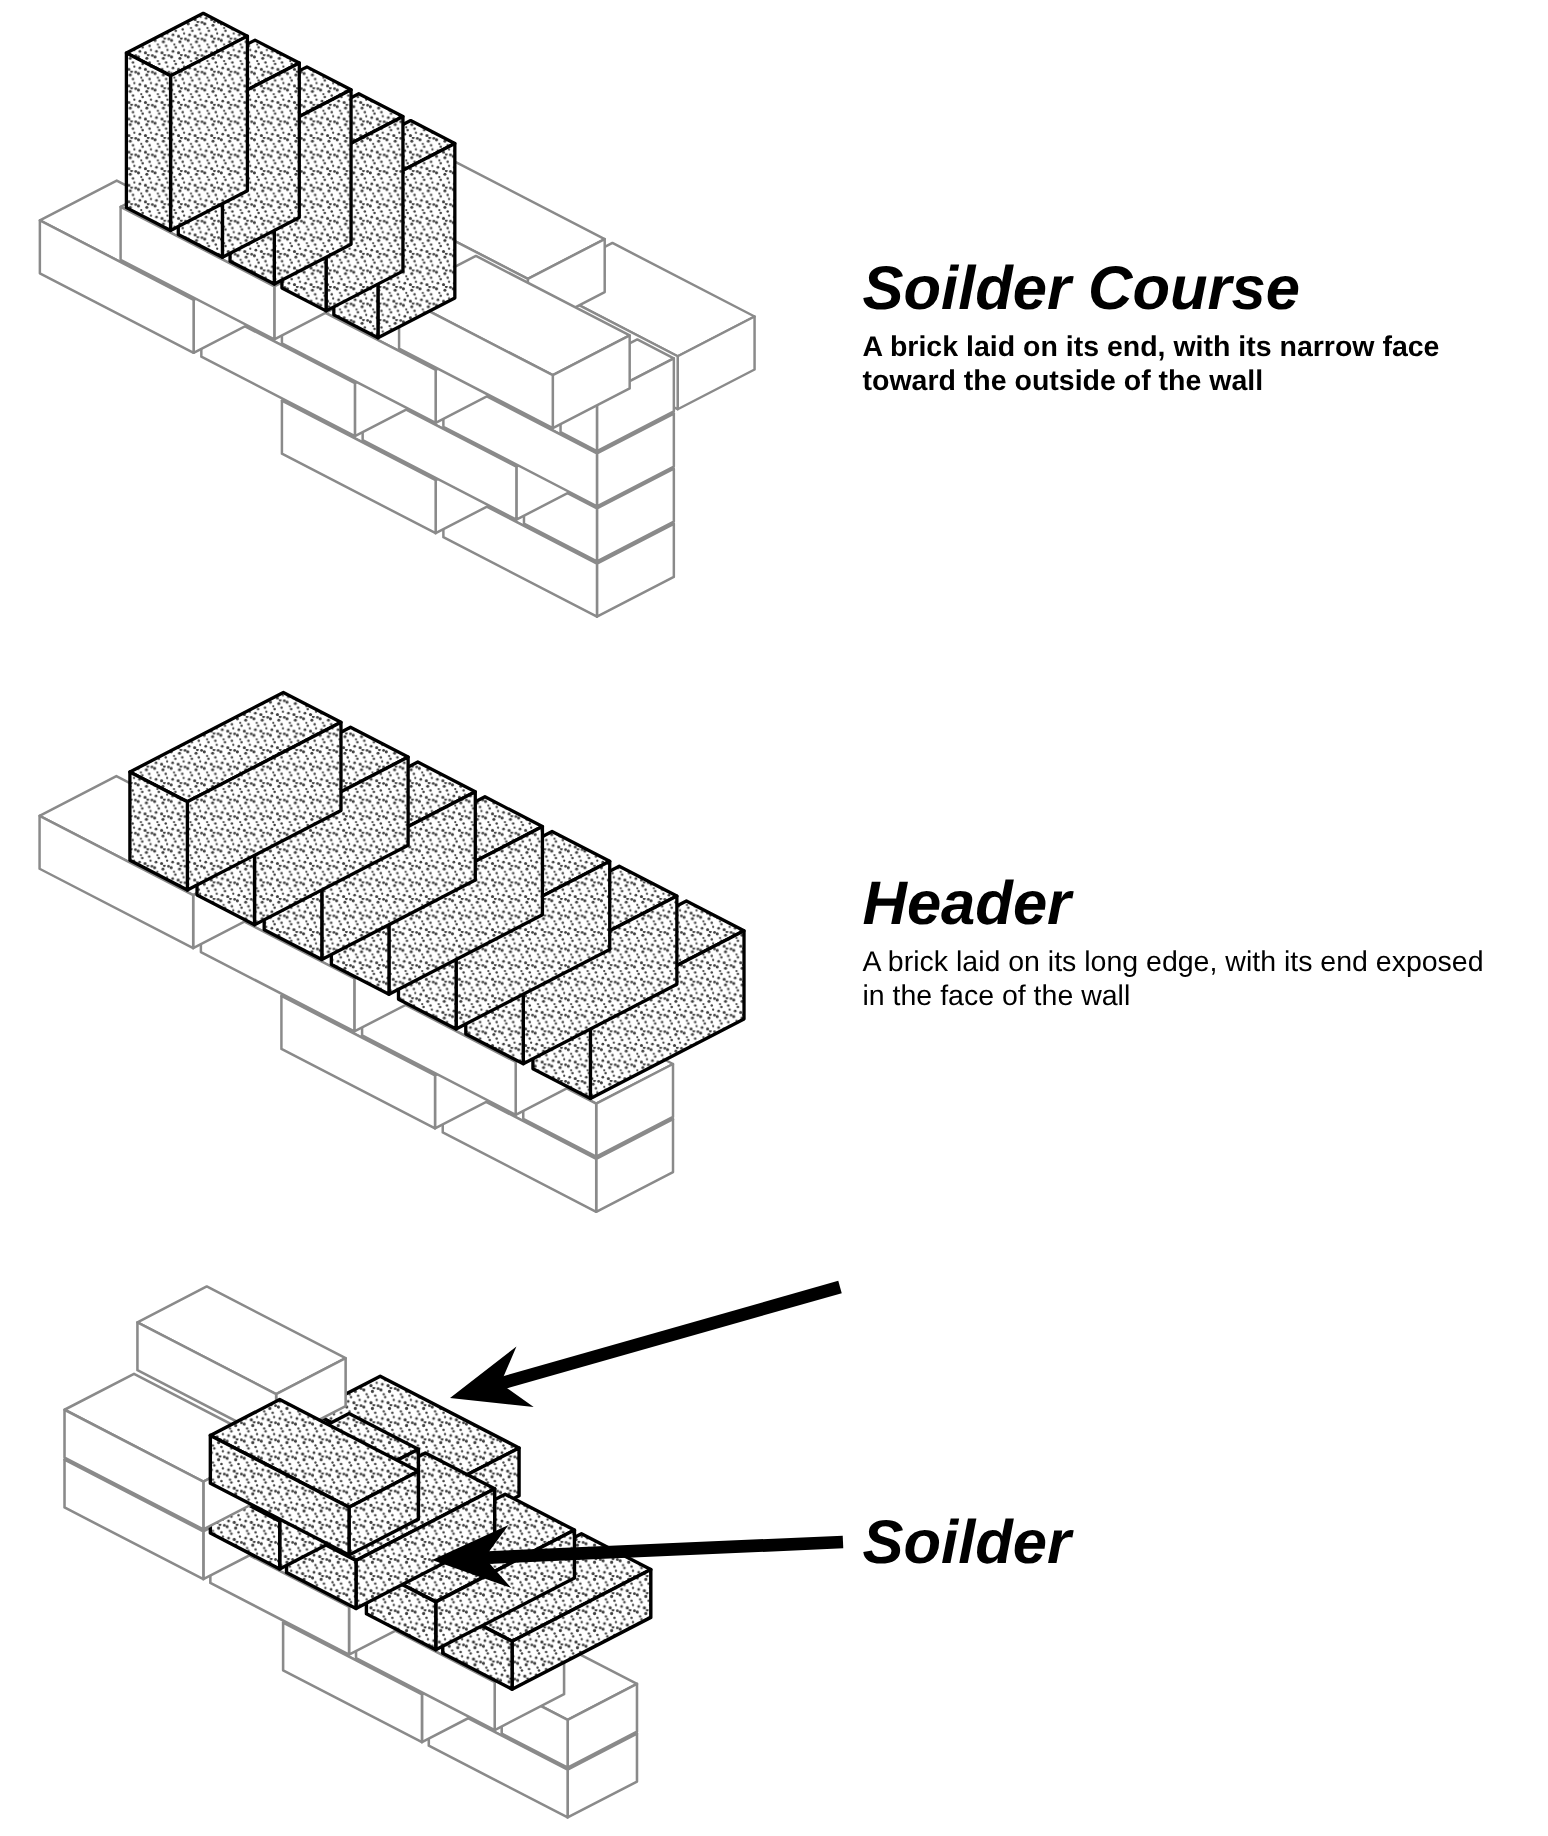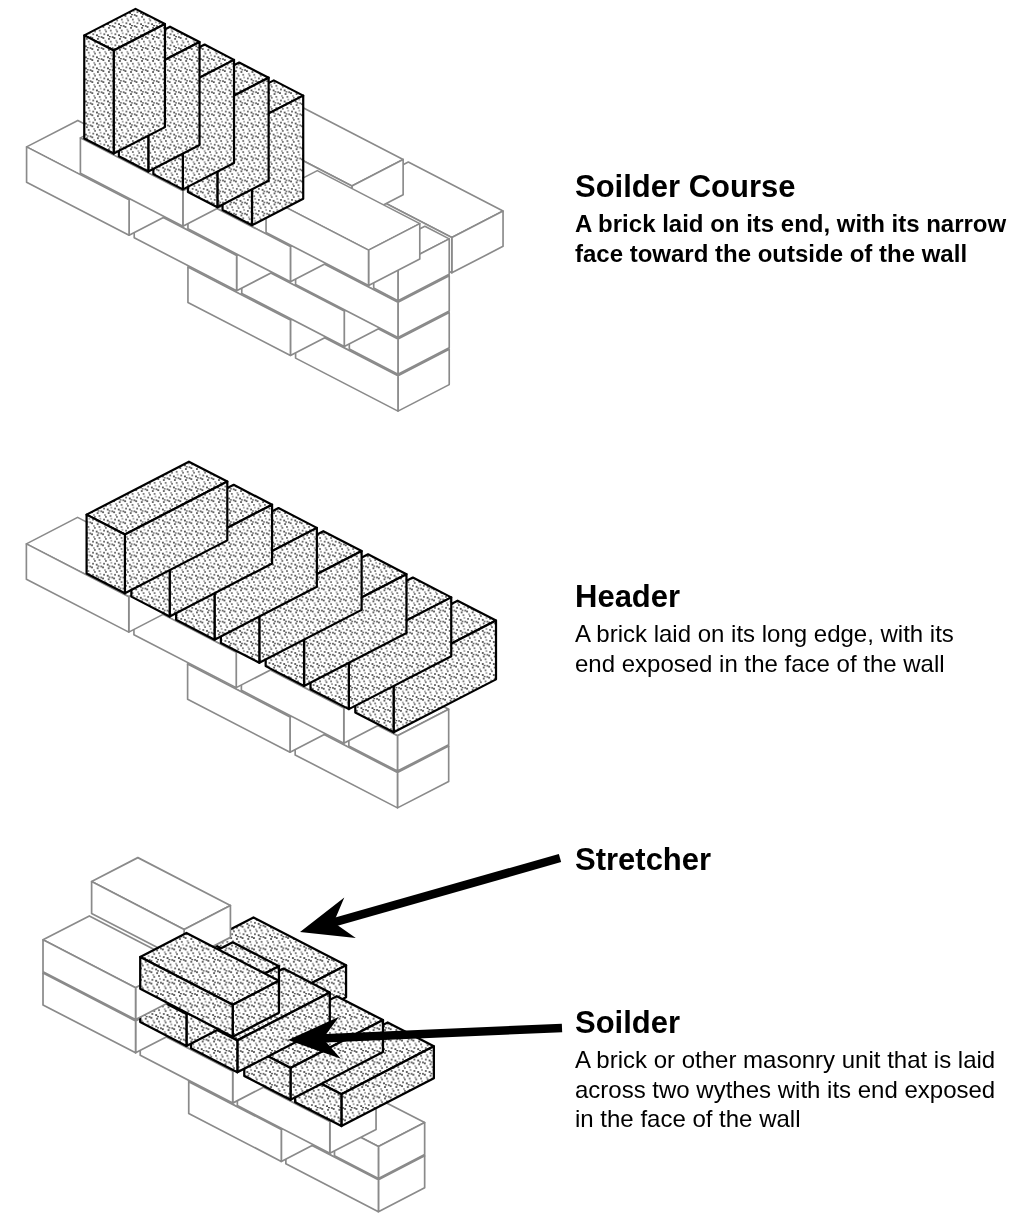--- a/index.html
+++ b/index.html
@@ -9,28 +9,29 @@
     font-family:"Liberation Sans", sans-serif;
     position:relative;
     overflow:hidden;
   }
   .stage{position:absolute;left:0;top:0;width:1032px;height:1224px;}
   .fig{position:absolute;}
   #arrow-overlay{position:absolute;left:0;top:0;pointer-events:none;}
   .sec{position:absolute;left:575px;color:#000;}
   .sec h2{
     margin:0 0 5px 0;
-    font-size:31px;
+    font-size:41px;
     font-weight:bold;
     letter-spacing:0px;
     line-height:1.1;
+    font-style:italic;
   }
   .sec p{
     margin:0;
-    font-size:24px;
+    font-size:19px;
     line-height:1.23;
   }
   #sec-soldier{top:170px;width:450px;}
   #sec-soldier p{font-weight:bold;width:450px;}
   #sec-rowlock{top:580px;width:420px;}
   #sec-stretcher{top:843px;width:430px;}
   #sec-header{top:1006px;width:445px;}
 </style>
 </head>
 <body>
@@ -244,21 +245,19 @@
     <h2>Soilder Course</h2>
     <p>A brick laid on its end, with its narrow face toward the outside of the wall</p>
   </div>
 
   <div class="sec" id="sec-rowlock">
     <h2>Header</h2>
     <p>A brick laid on its long edge, with its end exposed in the face of the wall</p>
   </div>
 
   <div class="sec" id="sec-stretcher">
-    <h2>Stretcher</h2>
   </div>
 
   <div class="sec" id="sec-header">
     <h2>Soilder</h2>
-    <p>A brick or other masonry unit that is laid across two wythes with its end exposed in the face of the wall</p>
   </div>
 
 </div>
 
 </body></html>

